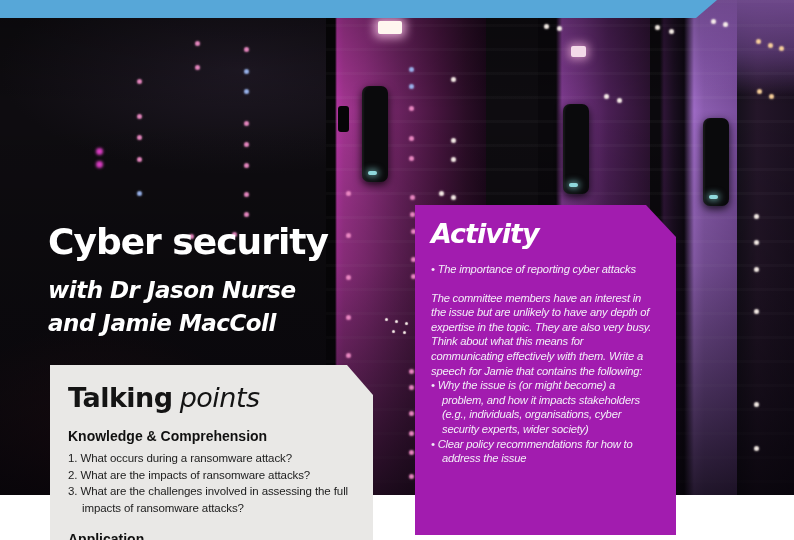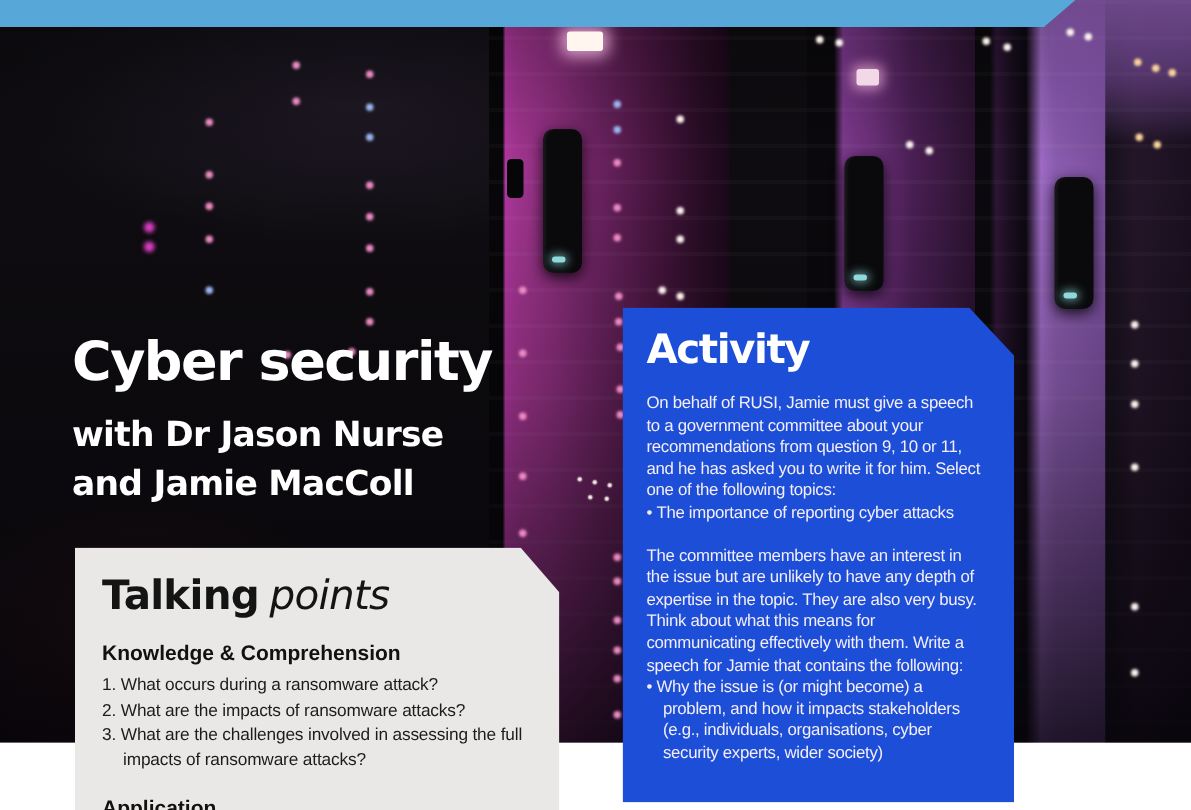--- a/index.html
+++ b/index.html
@@ -109,30 +109,30 @@
     clip-path:polygon(0 0, 717px 0, 696px 18px, 0 18px); z-index:3;
   }
 
   
   .hero { position:absolute; left:48px; top:190px; z-index:3; color:#ffffff; }
   .hero-title {
     font-family:"DejaVu Sans", sans-serif; font-weight:700; font-size:36px;
     letter-spacing:-1px; line-height:1.1;margin-top:32px;
   }
   .hero-sub {
-    margin-top:12px; font-family:"DejaVu Sans", sans-serif; 
+    margin-top:12px; font-family:"DejaVu Sans", sans-serif; font-style:italic;
     font-weight:bold; font-size:23px; line-height:33px; letter-spacing:-0.5px;
   }
 
   
   .panel { position:absolute; z-index:2; }
   .panel-activity {
-    left:415px; top:205px; width:261px; height:330px; background:#1d4ed8;
+    left:415px; top:205px; width:261px; height:330px; background:#a21caf;
     clip-path:polygon(0 0, calc(100% - 30px) 0, 100% 32px, 100% 100%, 0 100%);
-    padding:13px 20px 10px 16px; color:#ffffff;
+    padding:13px 20px 10px 16px; color:#ffffff;font-style:italic;
   }
   .panel-activity h2 {
     font-family:"DejaVu Sans", sans-serif; font-weight:800; font-size:27px;
     letter-spacing:-1px; margin-bottom:13px;
   }
   .panel-activity p, .panel-activity li {
     font-size:11.2px; line-height:14.6px; letter-spacing:-0.2px; color:#f3eef8;
   }
   .panel-activity ul { list-style:none; }
   .panel-activity li { padding-left:11px; text-indent:-11px; }
@@ -187,27 +187,27 @@
   <div class="hero">
     <h1 class="hero-title">Cyber security</h1>
     <div class="hero-sub">
       <div>with Dr Jason Nurse</div>
       <div>and Jamie MacColl</div>
     </div>
   </div>
 
   <section class="panel panel-activity">
     <h2>Activity</h2>
-    <p>On behalf of RUSI, Jamie must give a speech to a government committee about your recommendations from question 9, 10 or 11, and he has asked you to write it for him. Select one of the following topics:</p>
     <ul>
       <li>The importance of reporting cyber attacks</li>
     </ul>
     <p class="para-gap">The committee members have an interest in the issue but are unlikely to have any depth of expertise in the topic. They are also very busy. Think about what this means for communicating effectively with them. Write a speech for Jamie that contains the following:</p>
     <ul>
       <li>Why the issue is (or might become) a problem, and how it impacts stakeholders (e.g., individuals, organisations, cyber security experts, wider society)</li>
+      <li>Clear policy recommendations for how to address the issue</li>
     </ul>
   </section>
 
   <section class="panel panel-talking">
     <h2 class="tp-title"><span class="tp-bold">Talking</span> <span class="tp-italic">points</span></h2>
     <h3 class="tp-heading">Knowledge &amp; Comprehension</h3>
     <ol>
       <li>What occurs during a ransomware attack?</li>
       <li>What are the impacts of ransomware attacks?</li>
       <li>What are the challenges involved in assessing the full impacts of ransomware attacks?</li>

